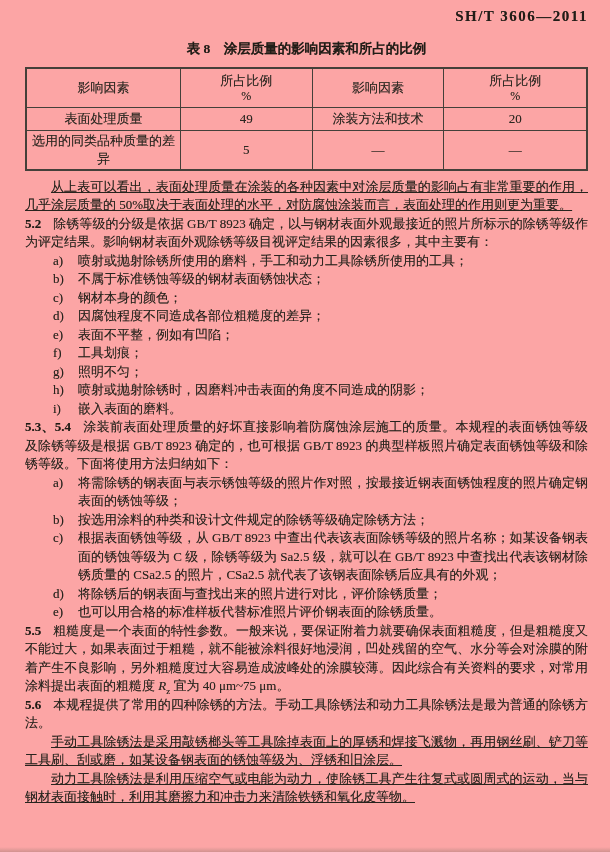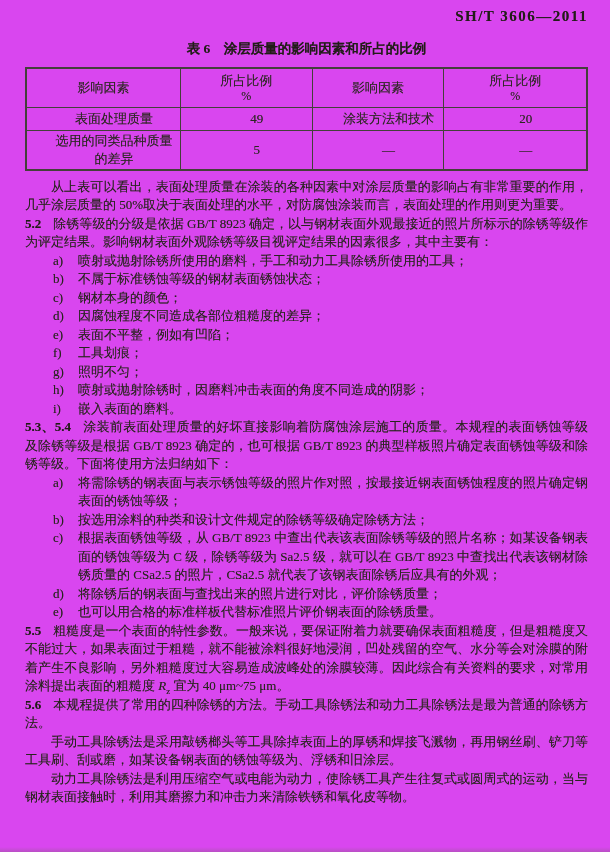--- a/index.html
+++ b/index.html
@@ -5,21 +5,21 @@
   html,body{margin:0;padding:0;}
   body{
     width:610px;height:852px;
     background:#e8e6e1;
     font-family:"Liberation Serif","DejaVu Serif",serif;
   }
   .page{
     position:relative;
     width:610px;height:852px;
     box-sizing:border-box;
-    background:#d946ef;
+    background:#fca5a5;
     padding:8px 22px 0 25px;
     color:#28241e;
     overflow:hidden;
   }
   .page::after{
     content:"";position:absolute;left:0;right:0;bottom:0;height:5px;
     background:linear-gradient(to bottom, rgba(0,0,0,0), rgba(110,104,94,0.30));
     pointer-events:none;
   }
   .txt{
@@ -45,41 +45,41 @@
   }
   table.factors th,table.factors td{
     border:1px solid #44403a;
     text-align:center;vertical-align:middle;
     font-weight:normal;
     padding:1px 2px;
     text-shadow:0 0 0.5px rgba(45,40,32,0.45);
     margin-left:44px;
   }
   table.factors thead th{height:36px;line-height:16px;}
-  table.factors tbody td{height:20px;line-height:18px;padding-left:23px;}
+  table.factors tbody td{height:20px;line-height:18px;}
   .unit{display:block;font-size:12px;line-height:14px;}
   .content{margin-top:7px;}
-  p.para{margin:0;text-indent:2em;}
+  p.para{margin:0;text-indent:2em;text-decoration:underline;}
   p.clause{margin:0;}
   .clause-num{font-weight:bold;margin-right:12px;color:#1f1b15;white-space:nowrap;}
   .list{margin:0;}
   .li{display:flex;padding-left:28px;}
   .li .m{flex:none;width:25px;text-shadow:0 0 0.5px rgba(45,40,32,0.45);}
   .li .t{flex:1;text-align:justify;}
   .var{font-style:italic;}
   sub{font-size:9px;line-height:0;}
 </style>
 </head>
 <body>
 
 <div class="page">
 
   <div class="doc-header">SH/T 3606—2011</div>
 
-  <div class="table-title txt">表 6　涂层质量的影响因素和所占的比例</div>
+  <div class="table-title txt">表 8　涂层质量的影响因素和所占的比例</div>
 
   <table class="factors">
     <colgroup>
       <col style="width:27.5%">
         <col style="width:23.5%">
         <col style="width:23.5%">
         <col style="width:25.5%">
     </colgroup>
     <thead>
       <tr>

